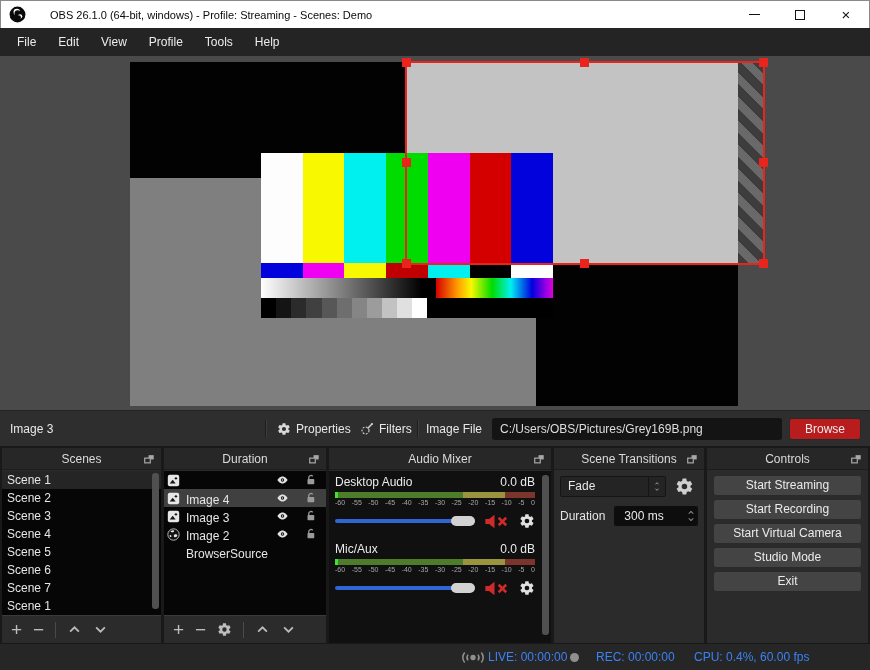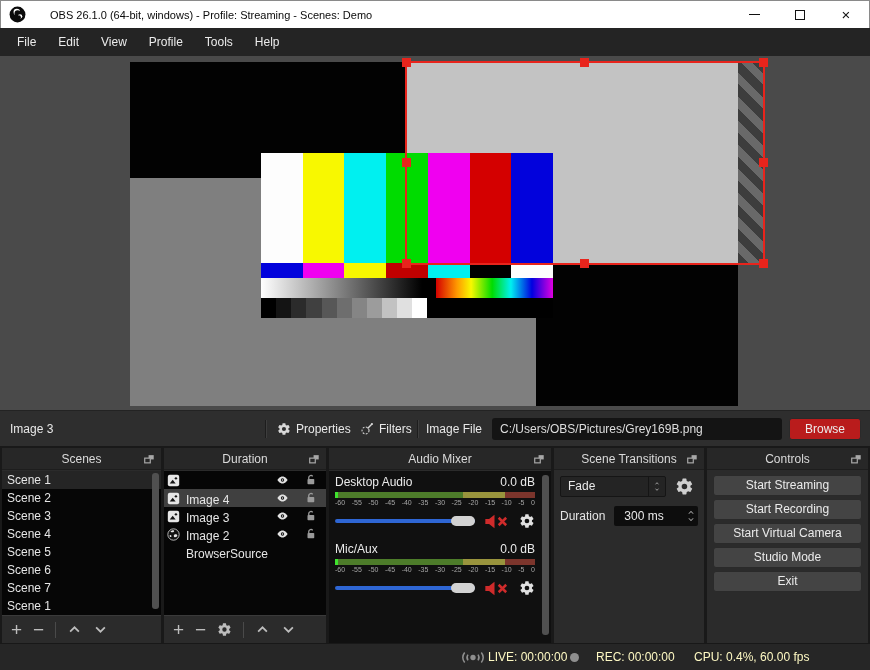--- a/index.html
+++ b/index.html
@@ -115,21 +115,21 @@
   .spin .sval { flex:1; font-size:12px; color:#e8e8e8; line-height:20px; padding-left:10px; }
   .spin .sarr { width:14px; display:flex; flex-direction:column; align-items:center; justify-content:center; }
   .spin .tiny-chev { width:10px; height:7px; }
 
   
   .ctl-body { padding:5px 6px 0 6px; }
   .ctl-btn { height:21px; margin-bottom:3px; background:#444444; border:1px solid #2a2a2a; border-radius:3px;
       color:#ebebeb; font-size:12px; text-align:center; line-height:19px; }
 
   
-  .statusbar { position:relative; height:27px; background:#262626; border-top:1px solid #181818; font-size:12px; color:#fef9c3; }
+  .statusbar { position:relative; height:27px; background:#262626; border-top:1px solid #181818; font-size:12px; color:#3b82f6; }
   .st { position:absolute; top:0; line-height:26px; white-space:nowrap; }
   .st-liveico { left:460px; top:6px; } .st-live { left:488px; }
   .st-dot { left:570px; top:9px; width:9px; height:9px; border-radius:50%; background:#8f8f8f; }
   .st-rec { left:596px; } .st-cpu { left:694px; }
   svg { display:block; }
 </style>
 </head>
 <body>
 
 <svg width="0" height="0" style="position:absolute">

